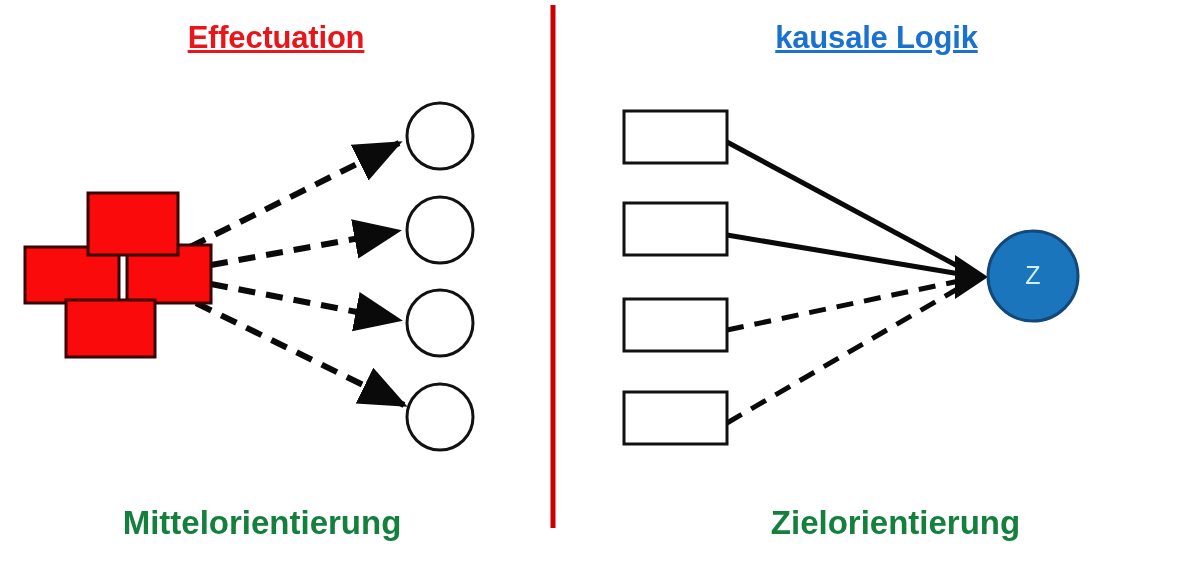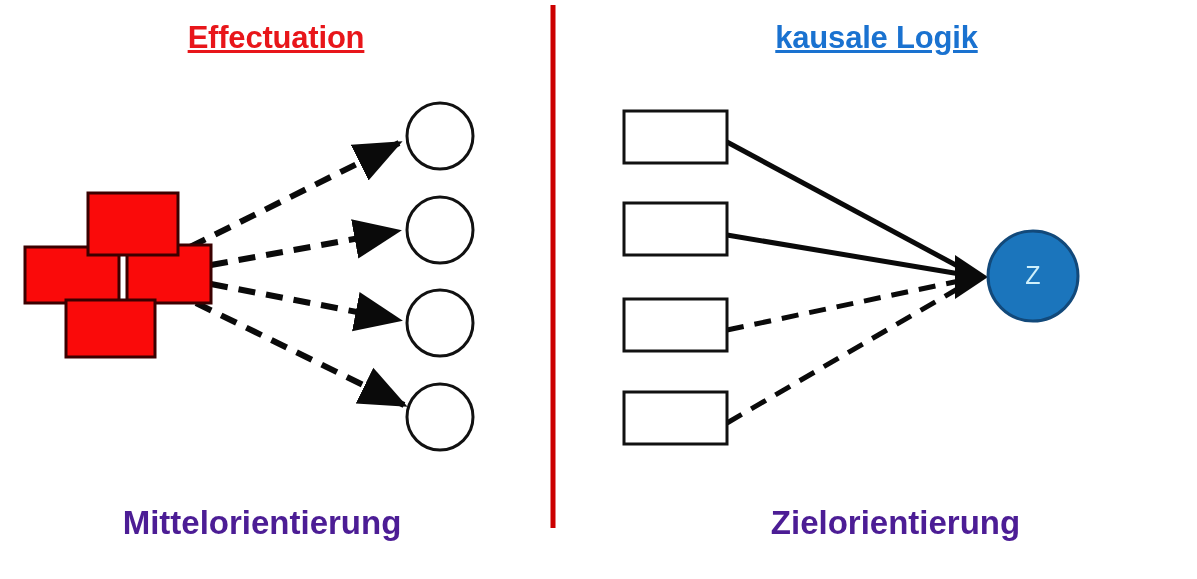--- a/index.html
+++ b/index.html
@@ -44,21 +44,21 @@
     left: 556px;
     top: 22px;
     width: 641px;
     text-align: center;
     color: #1A72D0;
   }
   .footer-label {
     position: absolute;
     font-weight: bold;
     font-size: 33px;
-    color: #4c1d95;
+    color: #15803d;
     white-space: nowrap;
     line-height: 1;
   }
   #footer-left {
     left: 0;
     top: 506px;
     width: 524px;
     text-align: center;
   }
   #footer-right {

